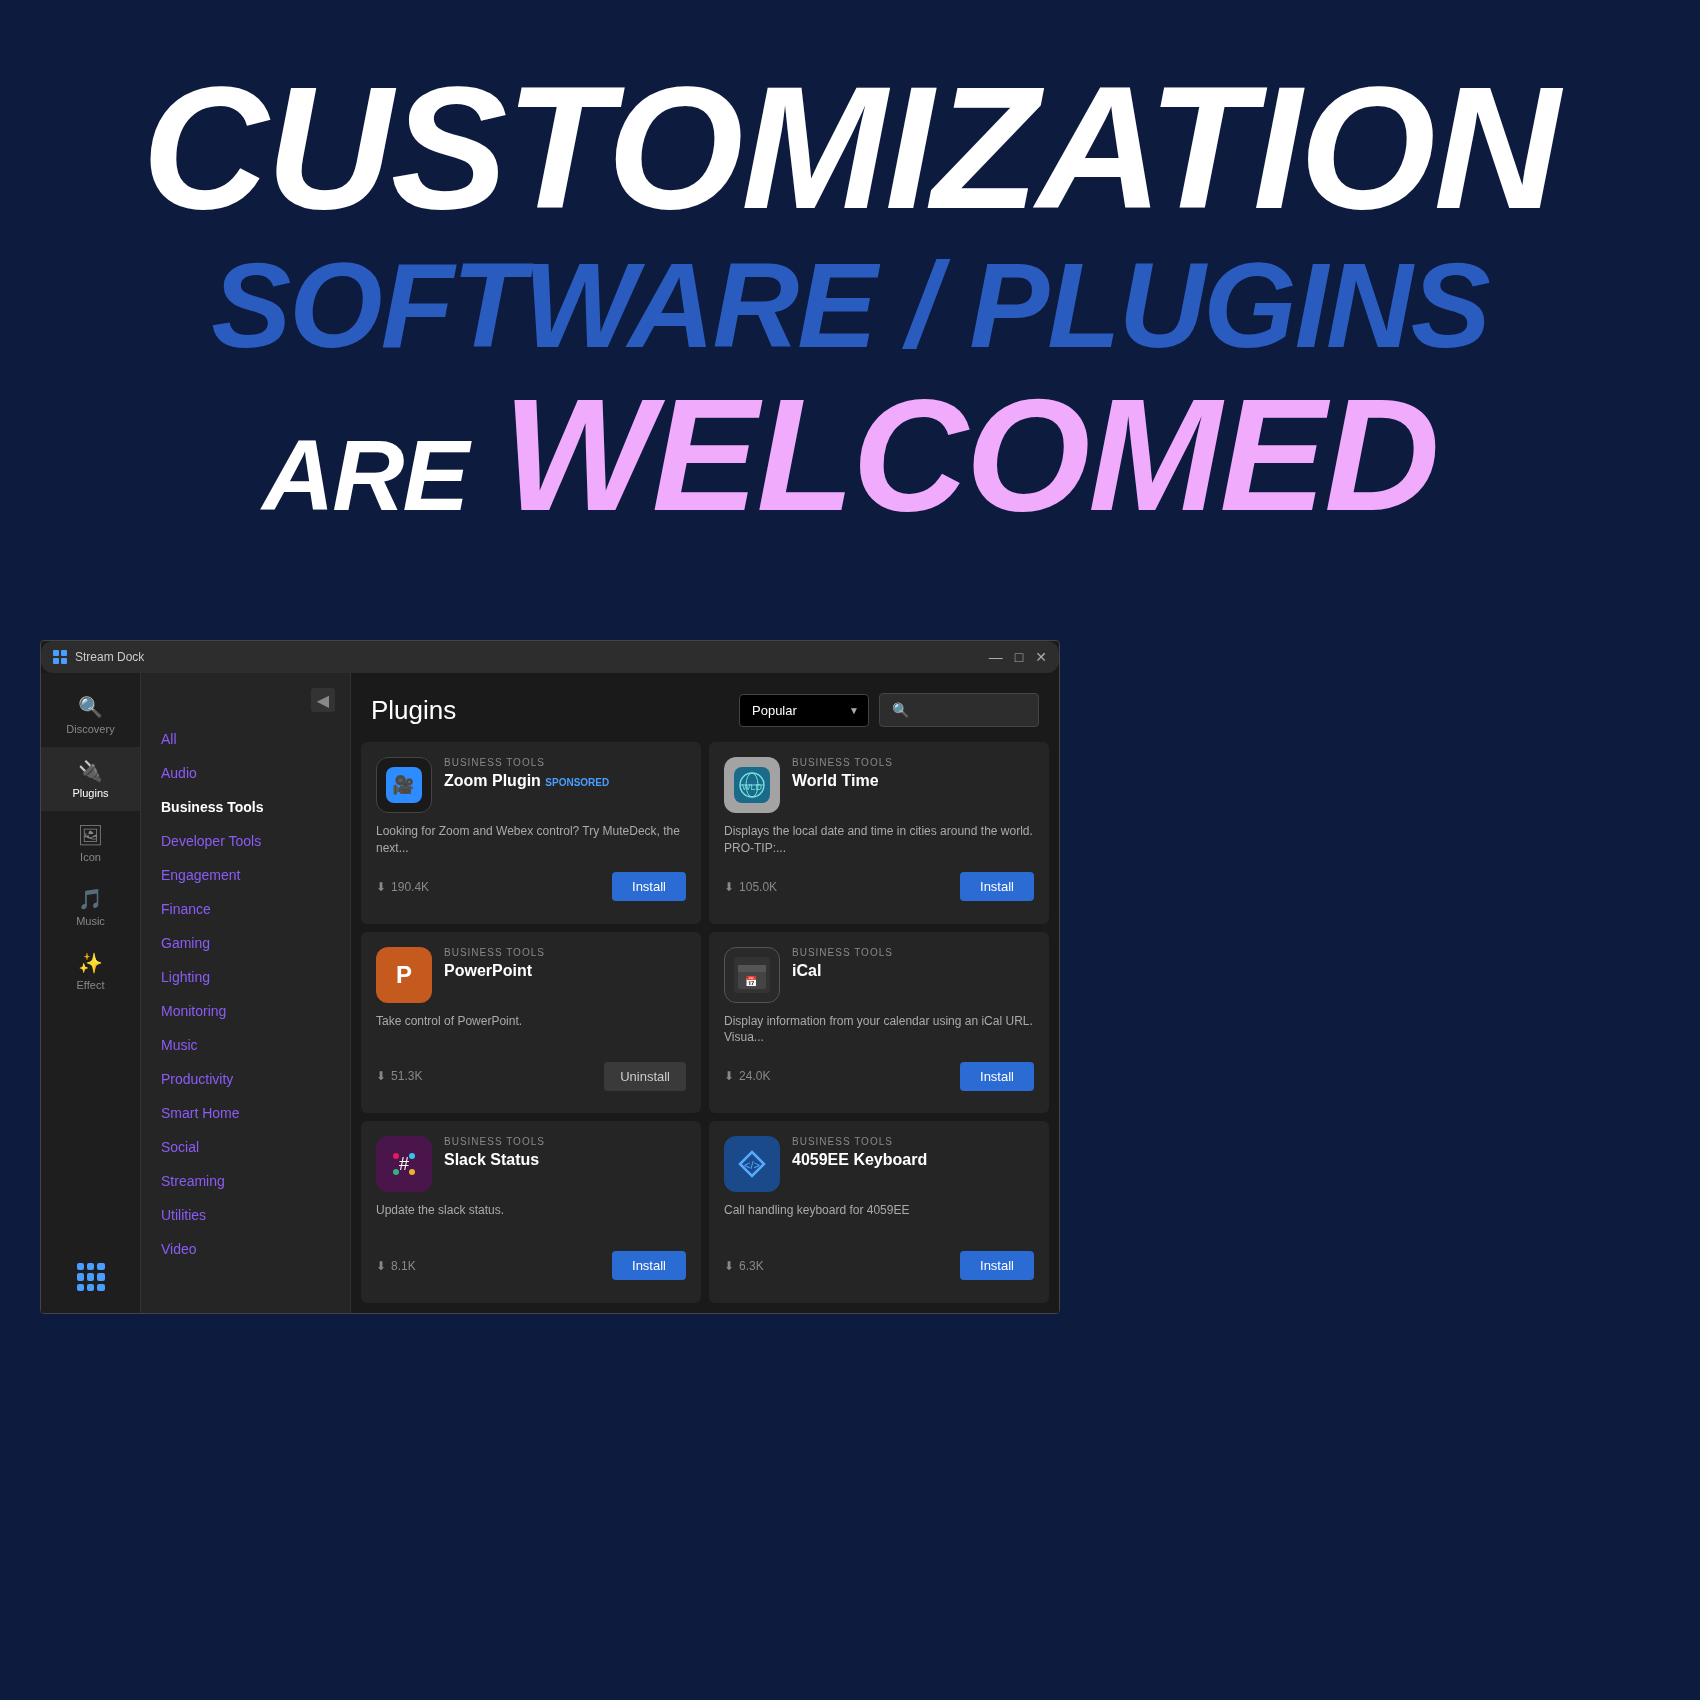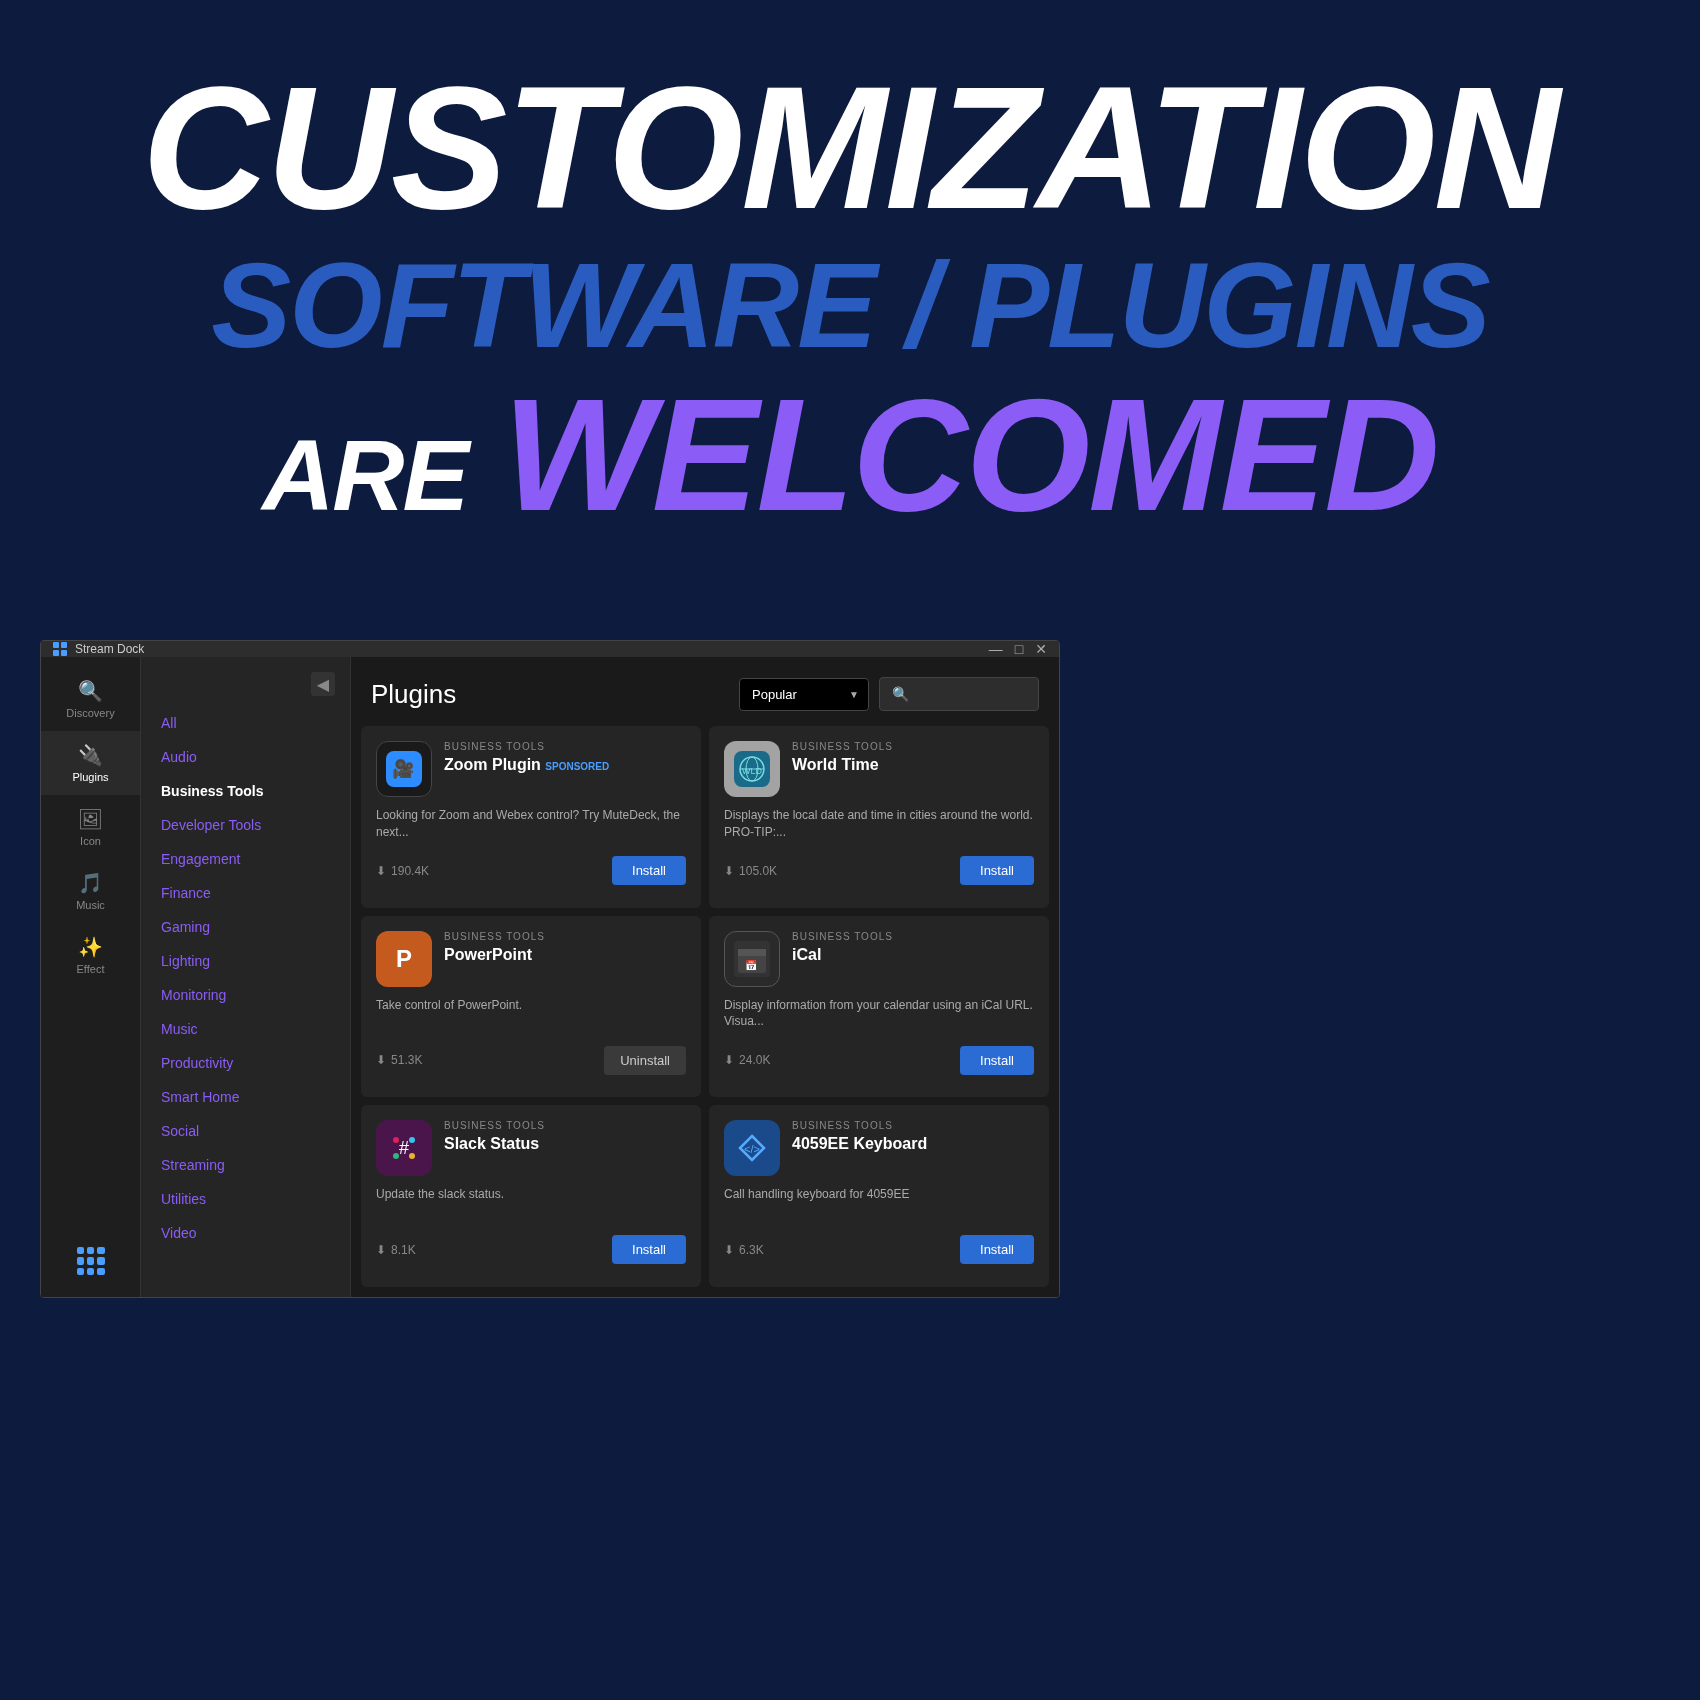--- a/index.html
+++ b/index.html
@@ -51,43 +51,44 @@
       font-style: italic;
       margin-top: 10px;
     }
 
     .hero-line3 span.are {
       color: #ffffff;
       font-size: 100px;
     }
 
     .hero-line3 span.welcomed {
-      color: #8b5cf6;
+      color: #f0abfc;
       font-size: 160px;
     }
 
     
     .window {
       position: absolute;
       top: 640px;
       left: 40px;
       width: 1020px;
       background: #1a1a1a;
       border: 1px solid #444;
       border-radius: 4px;
       overflow: hidden;
     }
 
     .titlebar {
       background: #2d2d2d;
-      height: 16px;
+      height: 32px;
       display: flex;
       align-items: center;
       padding: 0 12px;
       justify-content: space-between;
+      border-radius: 12px;
     }
 
     .titlebar-left {
       display: flex;
       align-items: center;
       gap: 8px;
     }
 
     .titlebar-icon {
       display: grid;

